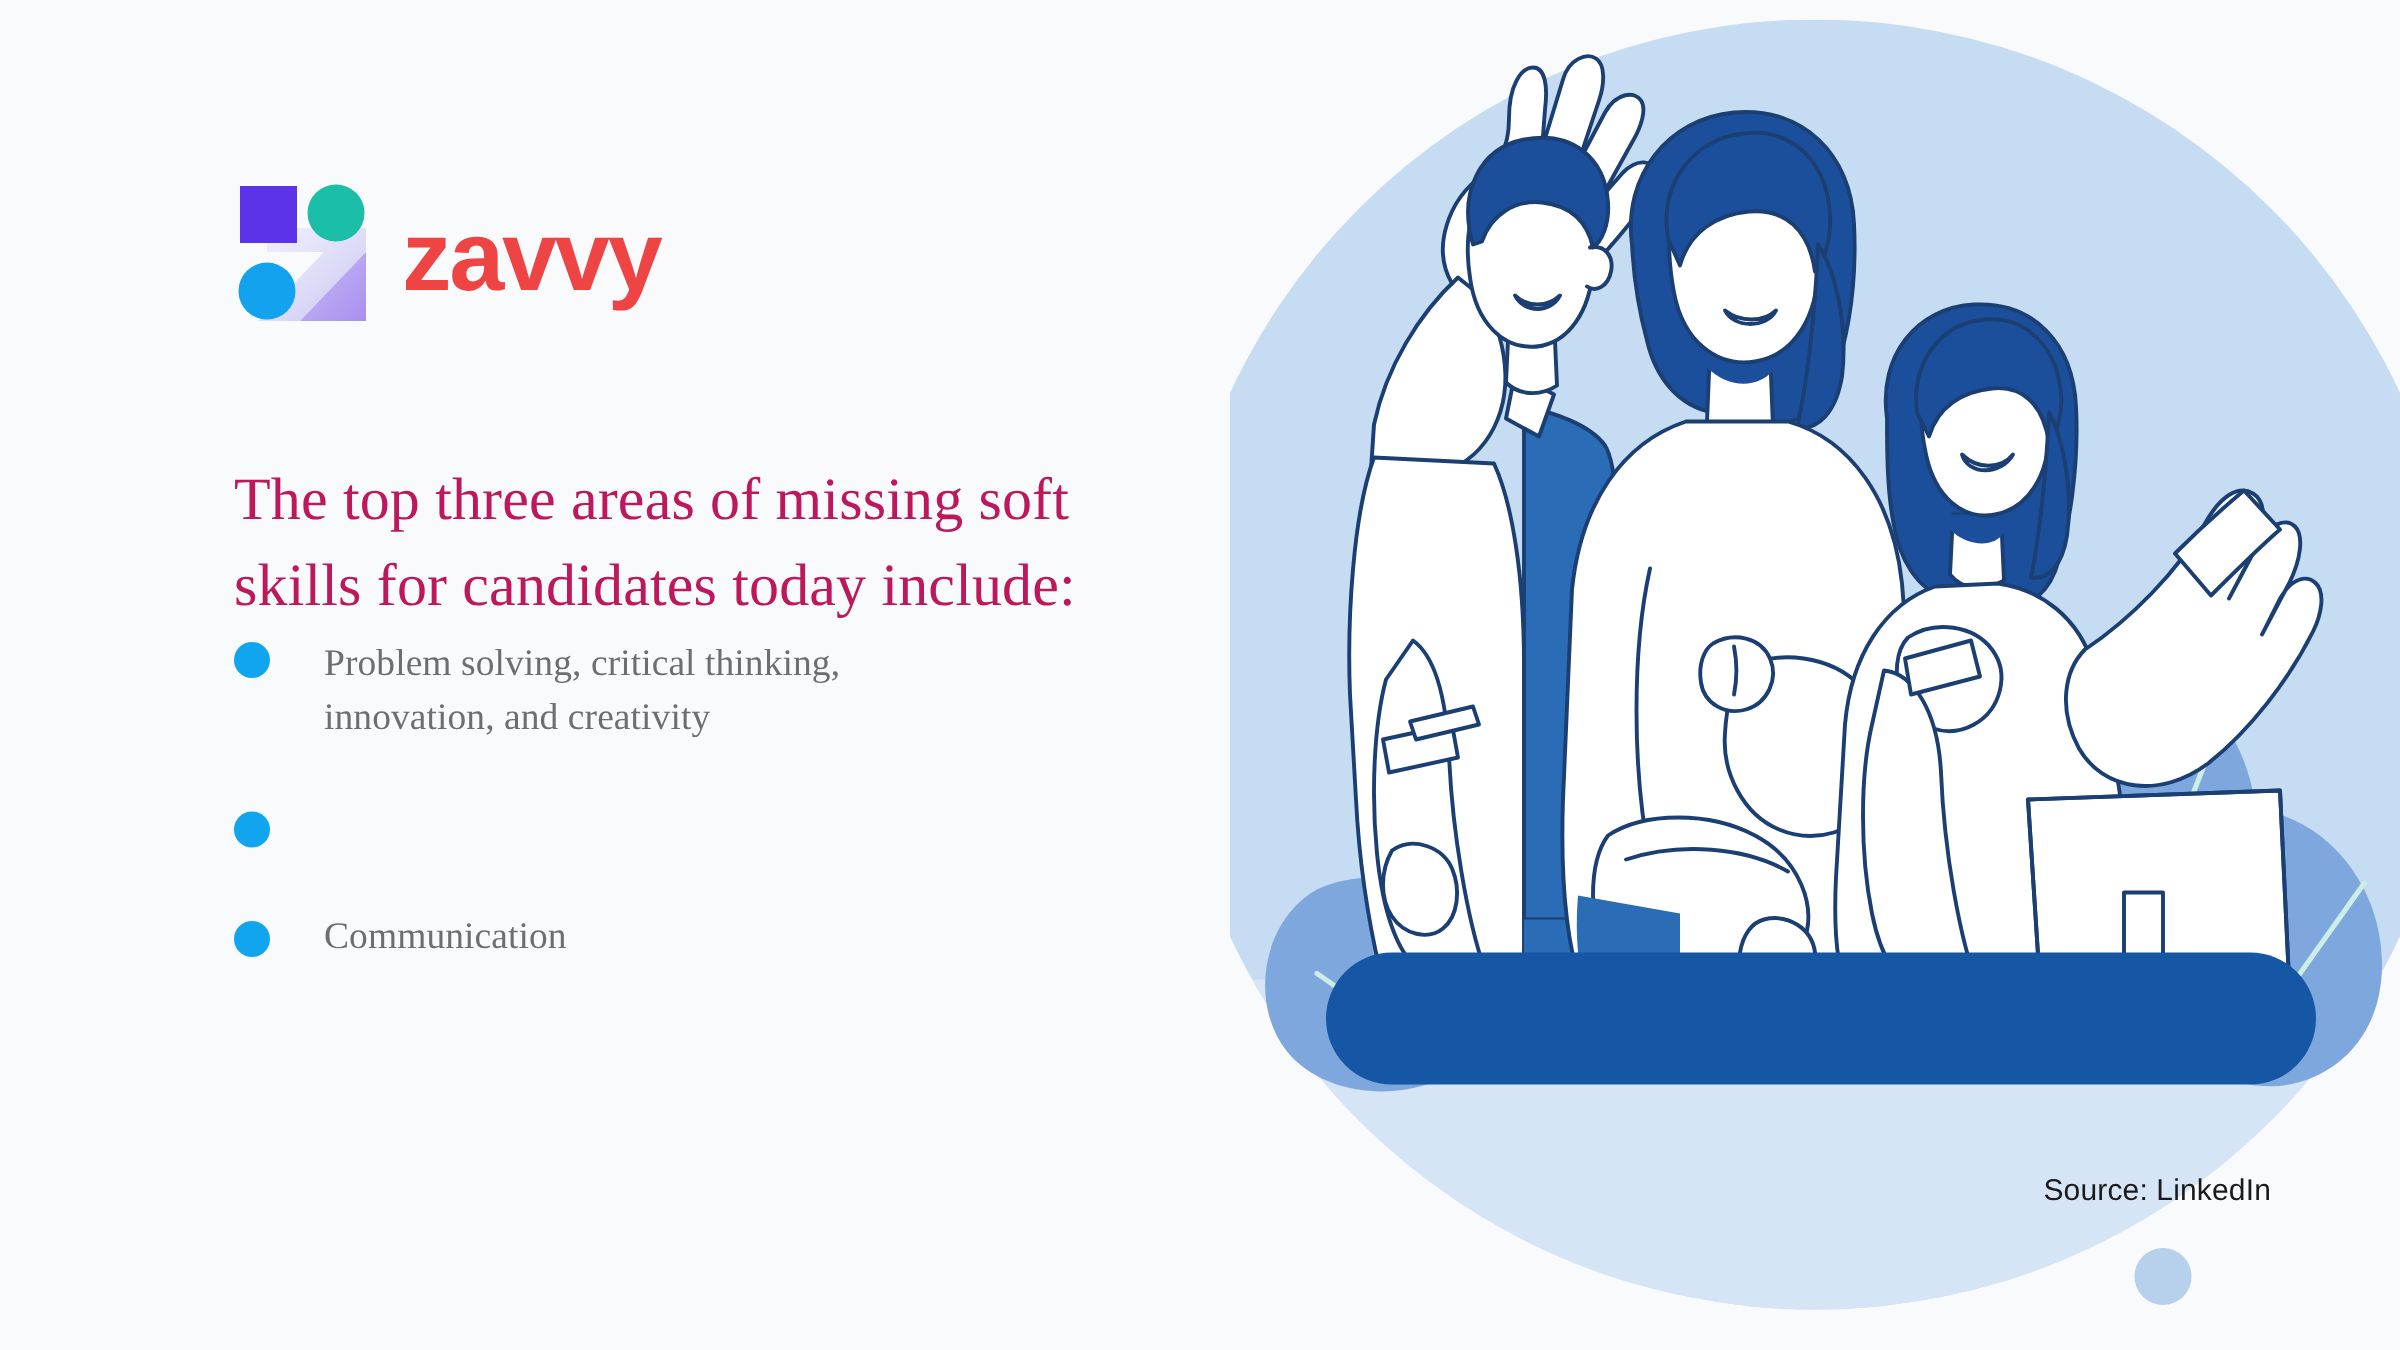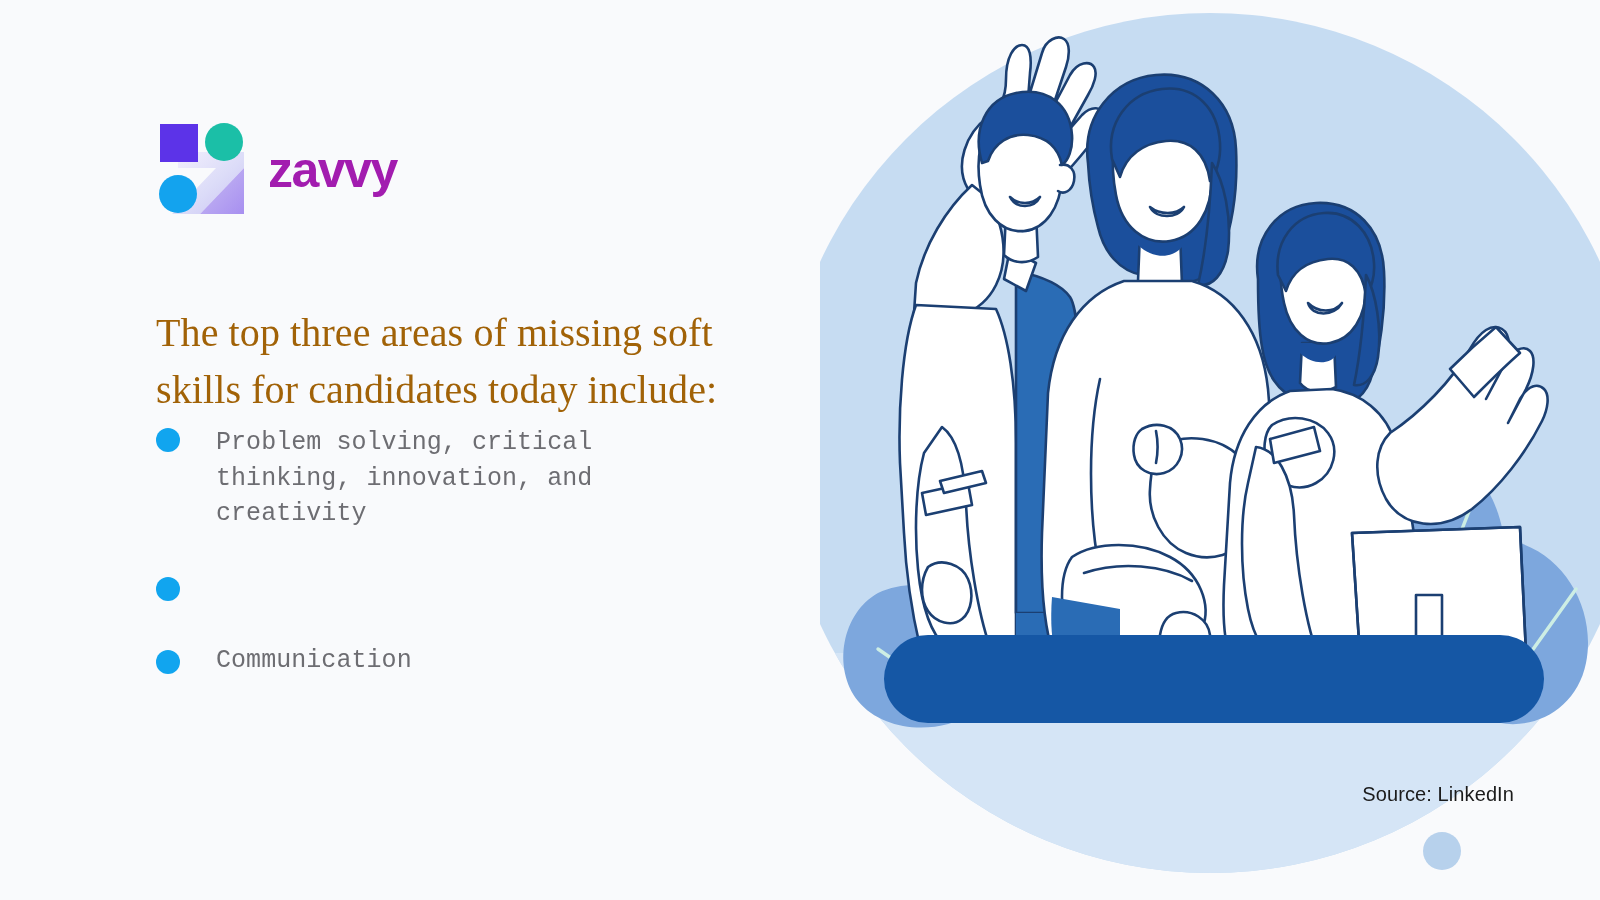--- a/index.html
+++ b/index.html
@@ -58,38 +58,38 @@
     align-items: center;
     gap: 24px;
   }
   .logo-mark {
     width: 88px;
     height: 92px;
     display: block;
   }
   .logo-word {
     font-family: "Liberation Sans", sans-serif;
-    font-size: 50px;
+    font-size: 66px;
     font-weight: 700;
-    color: #a21caf;
+    color: #ef4444;
     letter-spacing: -1.5px;
     line-height: 1;
     margin-top: 4px;
   }
 
   
   .headline {
     position: absolute;
     top: 278px;
     left: 0;
     width: 620px;
     font-family: "Liberation Serif", serif;
     font-size: 40px;
     line-height: 1.42;
-    color: #a16207;
+    color: #be185d;
     font-weight: 400;
     letter-spacing: 0.1px;
   }
 
   
   .bullet-list {
     position: absolute;
     top: 425px;
     left: 0;
     width: 520px;
@@ -106,21 +106,21 @@
   .bullet-dot {
     flex: 0 0 auto;
     width: 24px;
     height: 24px;
     border-radius: 50%;
     background: #11a5ef;
     margin-top: 3px;
     margin-right: 36px;
   }
   .bullet-text {
-    font-family: Liberation Mono, monospace;
+    font-family: Liberation Serif, serif;
     font-size: 25px;
     line-height: 1.42;
     color: #6d6d72;
     letter-spacing: 0.05px;
   }
 </style>
 </head>
 <body>
 
 <div class="illustration-panel">

